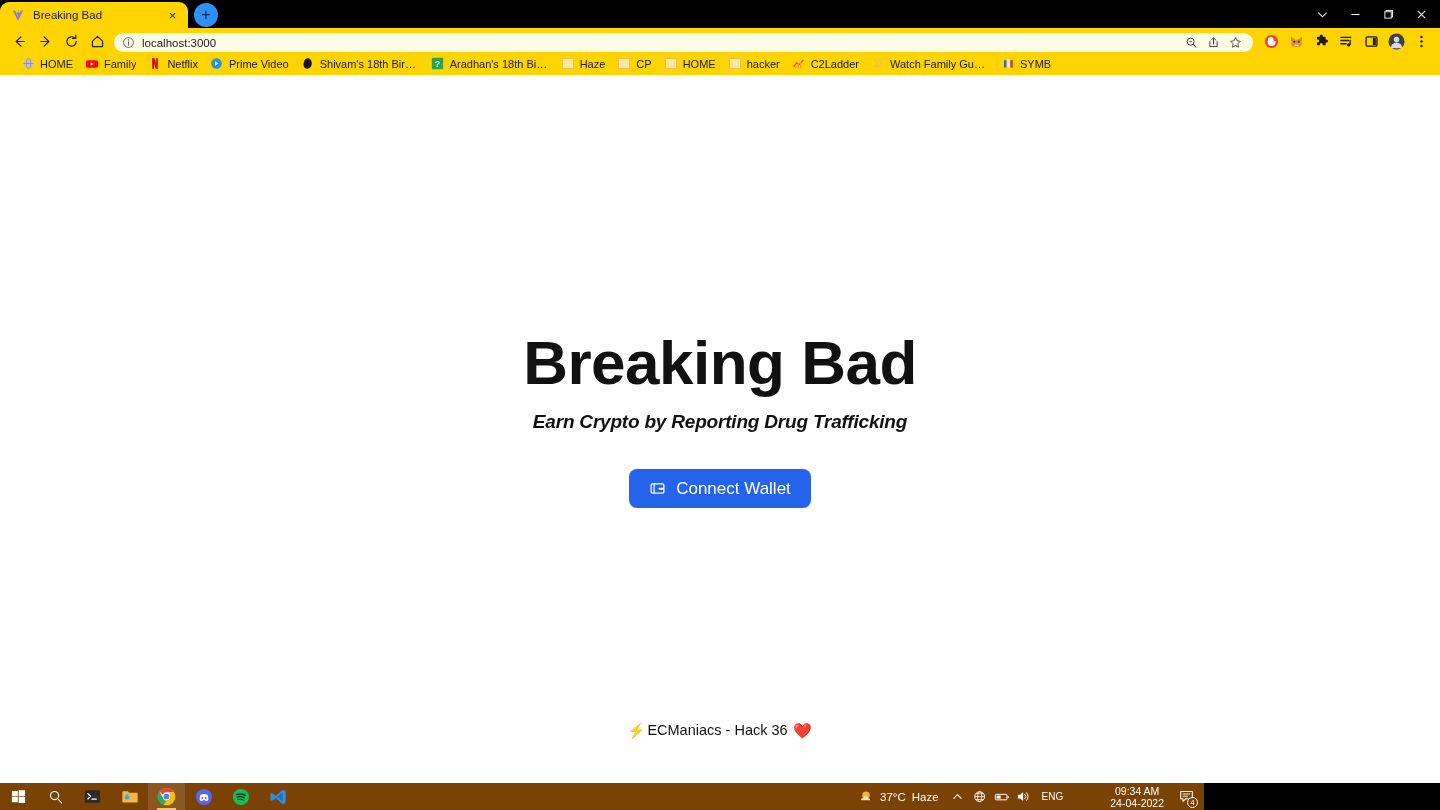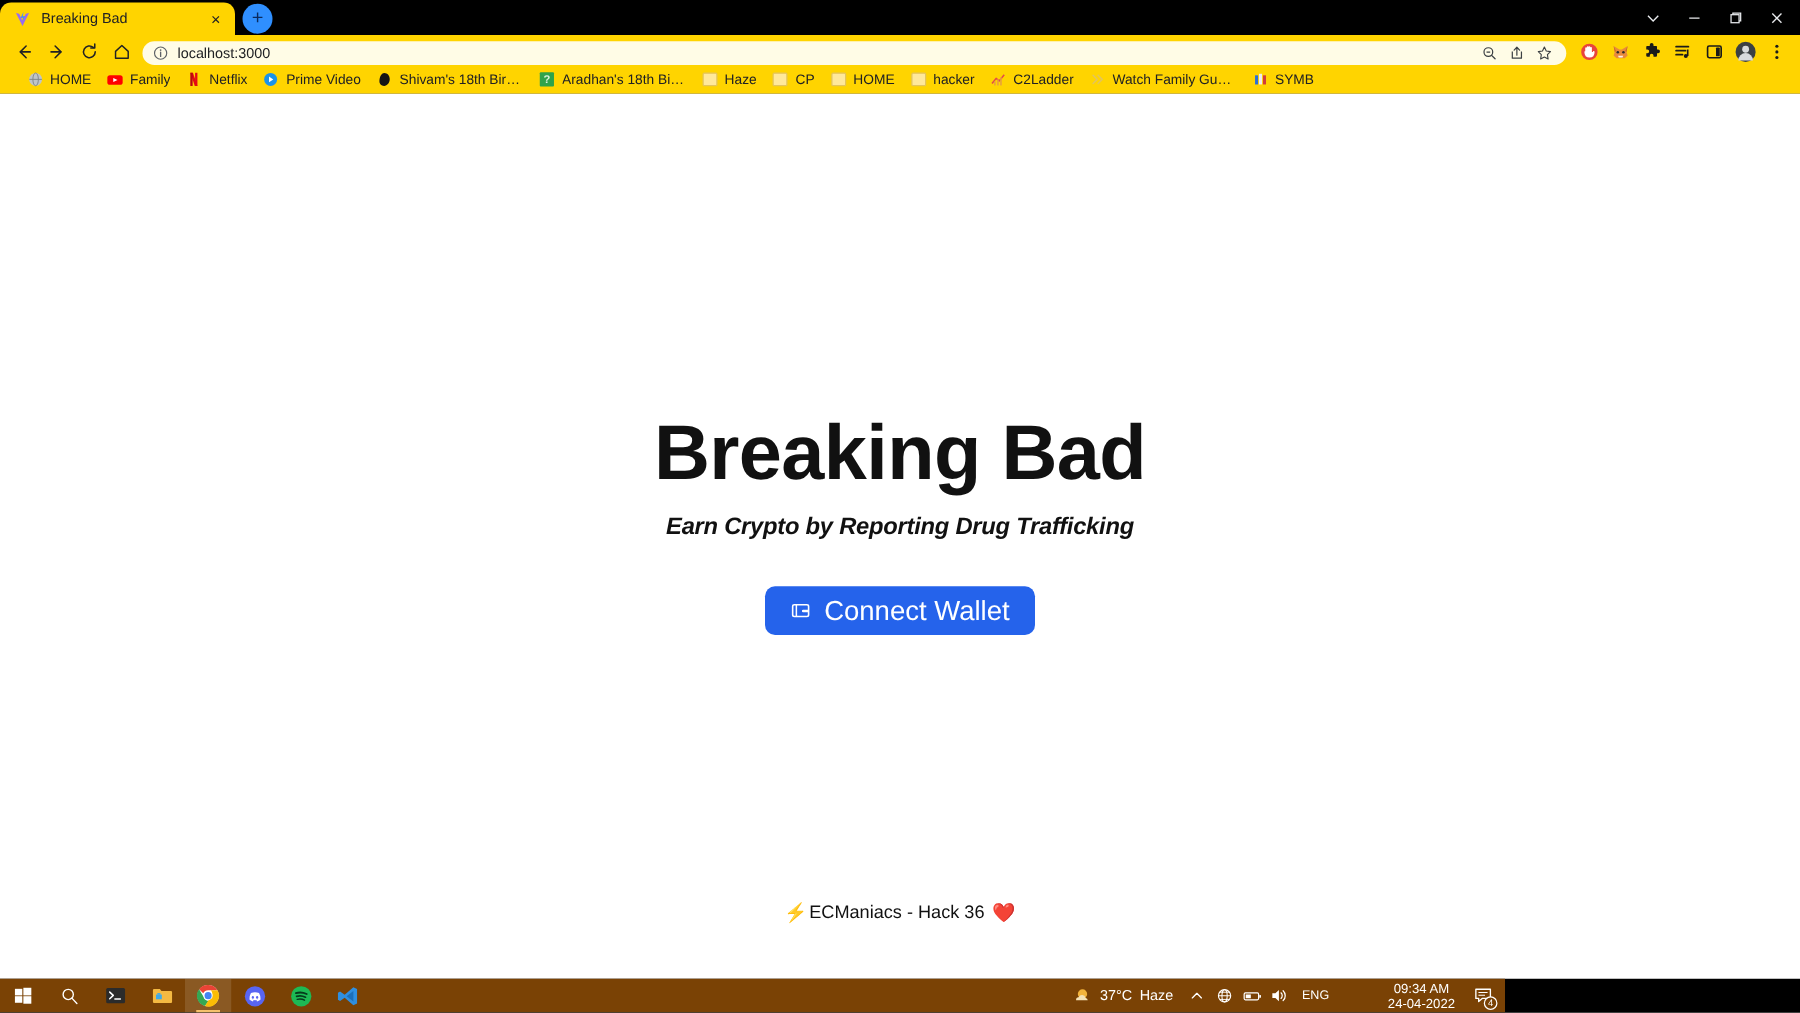--- a/index.html
+++ b/index.html
@@ -170,21 +170,21 @@
     letter-spacing: -0.2px;
   }
   .connect-btn {
     margin-top: 36px;
     background: #2563EB;
     color: #ffffff;
     border: none;
     border-radius: 8px;
     height: 39px;
     padding: 0 20px;
-    font-size: 22px;
+    font-size: 17px;
     font-family: "Liberation Sans", sans-serif;
     display: inline-flex; align-items: center; gap: 10px;
     cursor: pointer;
   }
   .wallet-ico { display: flex; align-items: center; }
 
   .footer {
     position: absolute;
     bottom: 45px; left: 0; right: 0;
     display: flex; align-items: center; justify-content: center;

